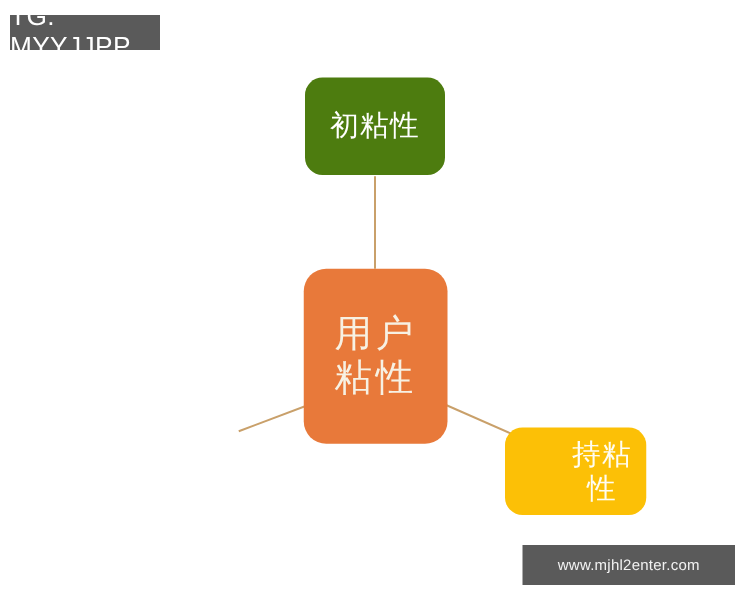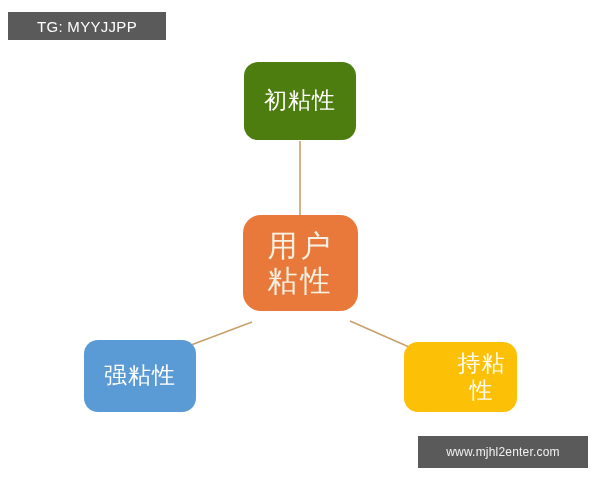--- a/index.html
+++ b/index.html
@@ -43,21 +43,21 @@
   }
   .node .node-label {
     display: block;
     white-space: pre-line;
   }
 
   #node-center {
     left: 243px;
     top: 215px;
     width: 115px;
-    height: 96px;
+    height: 140px;
     background: #e8793a;
     color: #f7f1e3;
     font-size: 30px;
     border-radius: 18px;
     letter-spacing: 3px;
   }
   #node-top {
     left: 244px;
     top: 62px;
     width: 112px;
@@ -92,23 +92,23 @@
     background: #5a5a5a;
     color: #ffffff;
     display: flex;
     align-items: center;
     justify-content: center;
     box-sizing: border-box;
   }
   #tg-badge {
     left: 8px;
     top: 12px;
-    width: 158px;
+    width: 120px;
     height: 28px;
-    font-size: 15px;
+    font-size: 21px;
     letter-spacing: 0.3px;
   }
   #site-watermark {
     left: 418px;
     top: 436px;
     width: 170px;
     height: 32px;
     font-size: 12px;
     color: #f2f2f2;
     letter-spacing: 0.2px;
@@ -128,23 +128,20 @@
 
   <div class="node" id="node-top">
     <span class="node-label">初粘性</span>
   </div>
 
   <div class="node" id="node-center">
     <span class="node-label">用户
 粘性</span>
   </div>
 
-  <div class="node" id="node-left">
-    <span class="node-label">强粘性</span>
-  </div>
 
   <div class="node" id="node-right">
     <span class="node-label">持粘性</span>
   </div>
 
   <div class="overlay-bar" id="tg-badge">
     <span>TG: MYYJJPP</span>
   </div>
 
   <div class="overlay-bar" id="site-watermark">

